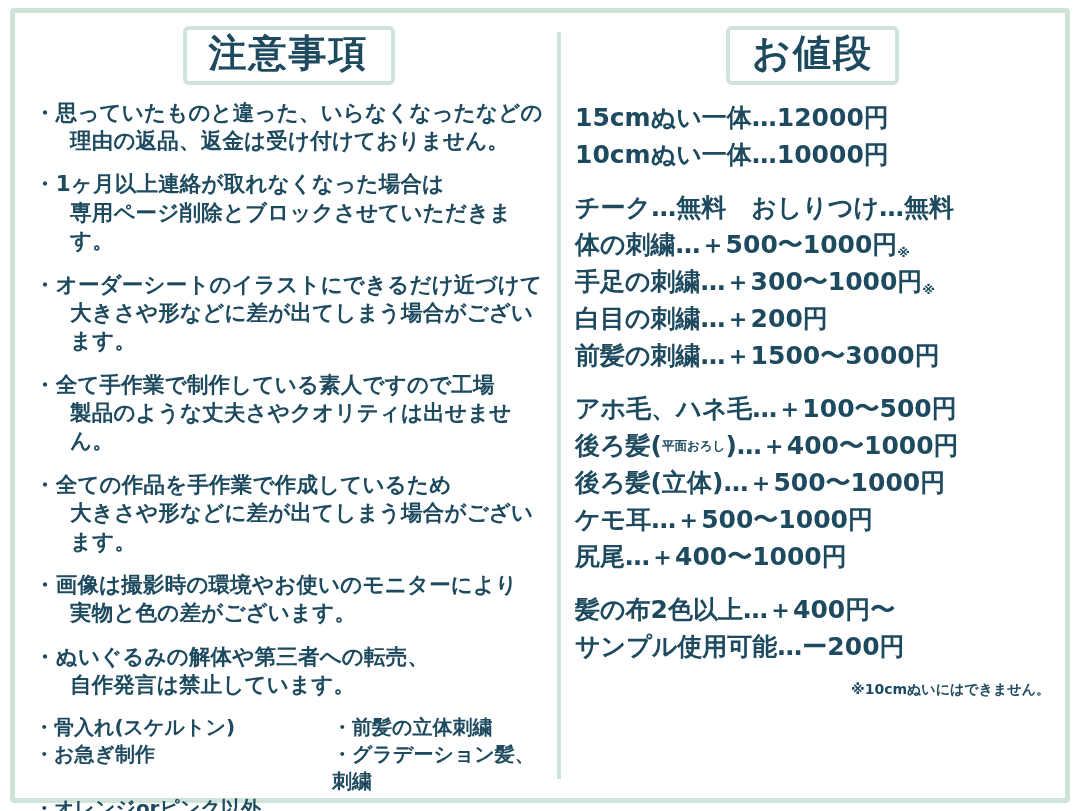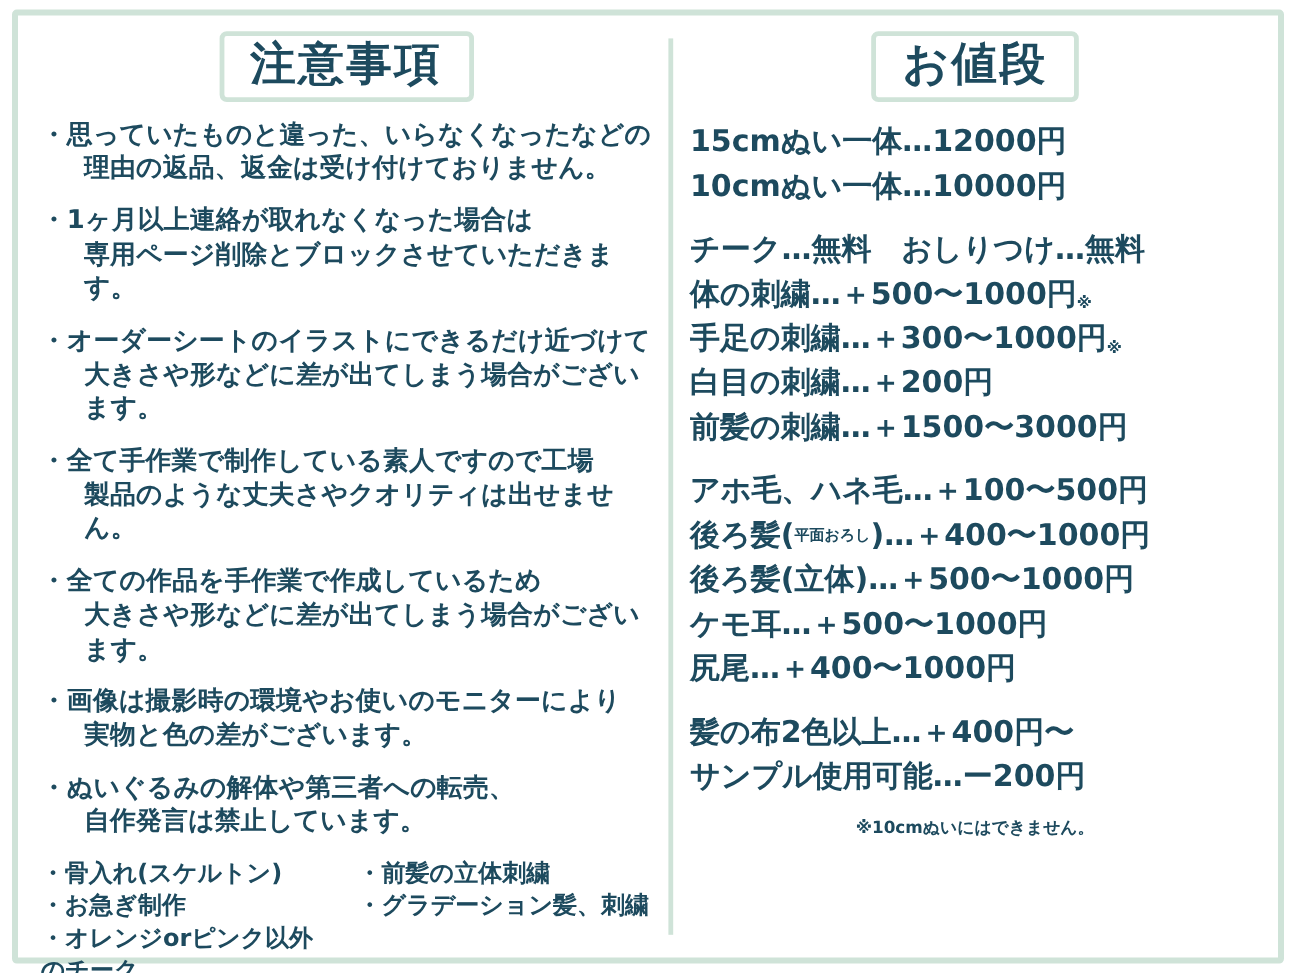--- a/index.html
+++ b/index.html
@@ -84,21 +84,21 @@
     font-weight: bold;
     line-height: 1.35;
     color: #1d4a5e;
   }
   .restrict .row {
     display: flex;
     flex-direction: row;
     gap: 32px;
   }
   .restrict .c1 { width: 232px; }
-  .restrict .c2 { flex: 1; }
+  .restrict .c2 { flex: 1; margin-left: 34px; }
   .restrict .tail { display: block; margin-top: 12px; }
 
   
   .price-group { margin-bottom: 16px; }
   .price-line {
     font-size: 25px;
     font-weight: bold;
     line-height: 1.48;
     color: #1d4a5e;
     white-space: nowrap;
@@ -113,21 +113,21 @@
     display: inline-flex;
     flex-direction: row;
     font-size: 12.5px;
     line-height: 1.05;
     vertical-align: middle;
     position: relative;
     top: -1px;
   }
   .footnote {
     margin-top: 12px;
-    text-align: center;
+    text-align: right;
     font-size: 14px;
     font-weight: bold;
     color: #1d4a5e;
   }
 </style>
 </head>
 <body>
 
 <div class="page">
 

